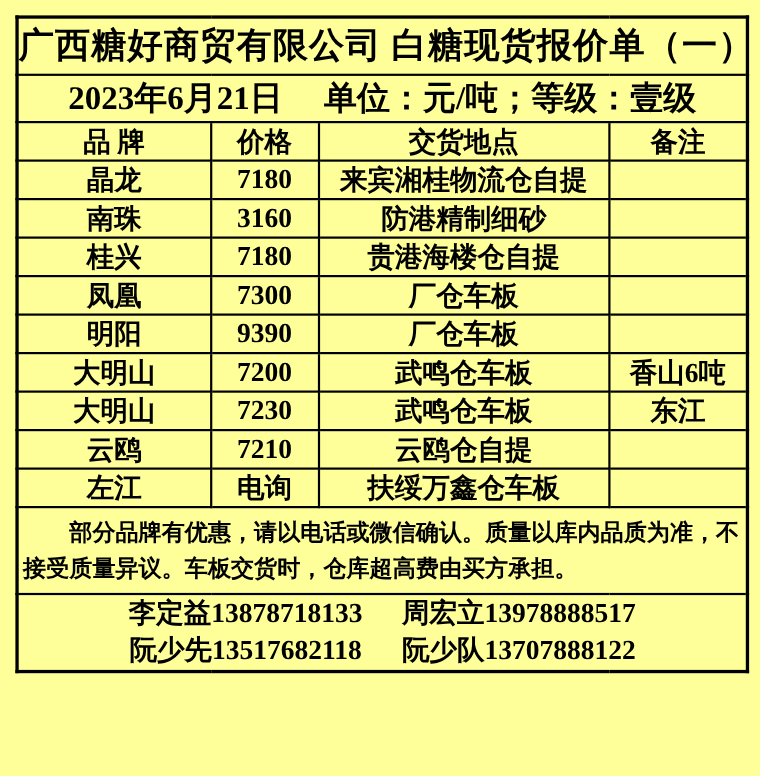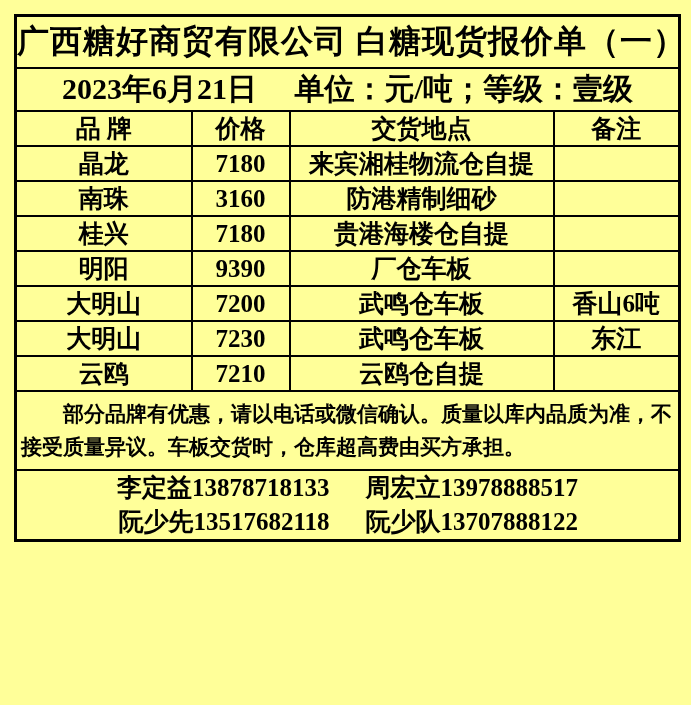--- a/index.html
+++ b/index.html
@@ -77,21 +77,21 @@
   .contact-grid {
     display: grid;
     grid-template-columns: auto auto;
     column-gap: 36px;
     row-gap: 0;
     justify-content: center;
     align-content: center;
     font-size: 25px;
     line-height: 34px;
   }
-  .contact-grid span { text-align: right; }
+  .contact-grid span { text-align: center; }
 </style>
 </head>
 <body>
 
 <div class="sheet">
   <table class="quote">
     <colgroup>
       <col class="c-brand">
         <col class="c-price">
         <col class="c-loc">
@@ -122,20 +122,26 @@
       <td>防港精制细砂</td>
       <td></td>
     </tr>
     <tr class="data-row">
       <td>桂兴</td>
       <td>7180</td>
       <td>贵港海楼仓自提</td>
       <td></td>
     </tr>
     <tr class="data-row">
+      <td>凤凰</td>
+      <td>7300</td>
+      <td>厂仓车板</td>
+      <td></td>
+    </tr>
+    <tr class="data-row">
       <td>明阳</td>
       <td>9390</td>
       <td>厂仓车板</td>
       <td></td>
     </tr>
     <tr class="data-row">
       <td>大明山</td>
       <td>7200</td>
       <td>武鸣仓车板</td>
       <td>香山6吨</td>
@@ -145,20 +151,26 @@
       <td>7230</td>
       <td>武鸣仓车板</td>
       <td>东江</td>
     </tr>
     <tr class="data-row">
       <td>云鸥</td>
       <td>7210</td>
       <td>云鸥仓自提</td>
       <td></td>
     </tr>
+    <tr class="data-row">
+      <td>左江</td>
+      <td>电询</td>
+      <td>扶绥万鑫仓车板</td>
+      <td></td>
+    </tr>
     <tr class="note-row">
       <td colspan="4">
         <div class="note-text">部分品牌有优惠，请以电话或微信确认。质量以库内品质为准，不接受质量异议。车板交货时，仓库超高费由买方承担。</div>
       </td>
     </tr>
     <tr class="contact-row">
       <td colspan="4">
         <div class="contact-grid">
           <span>李定益13878718133</span>
           <span>周宏立13978888517</span>

